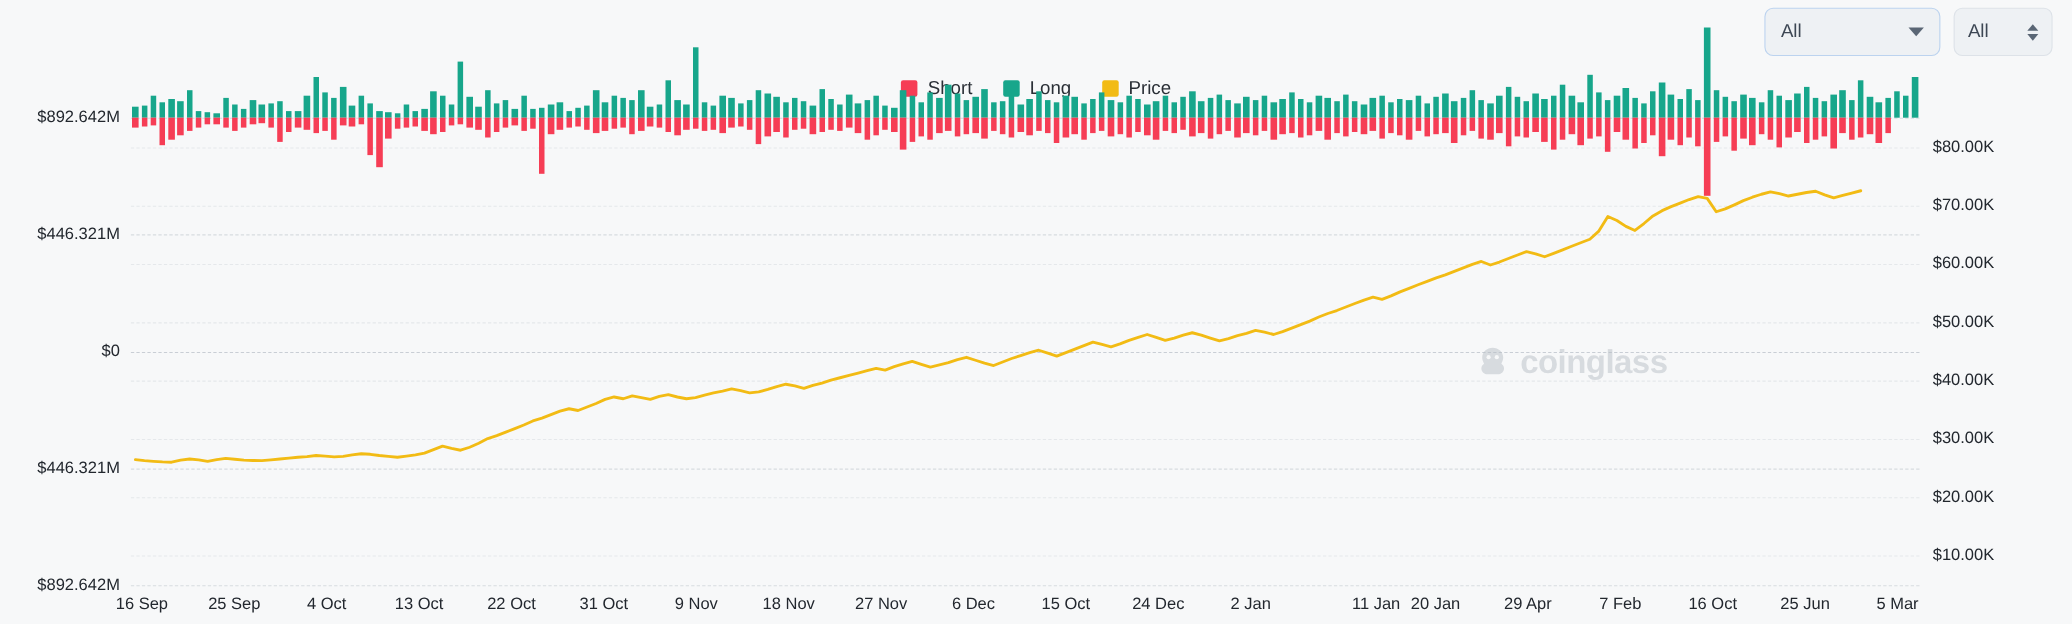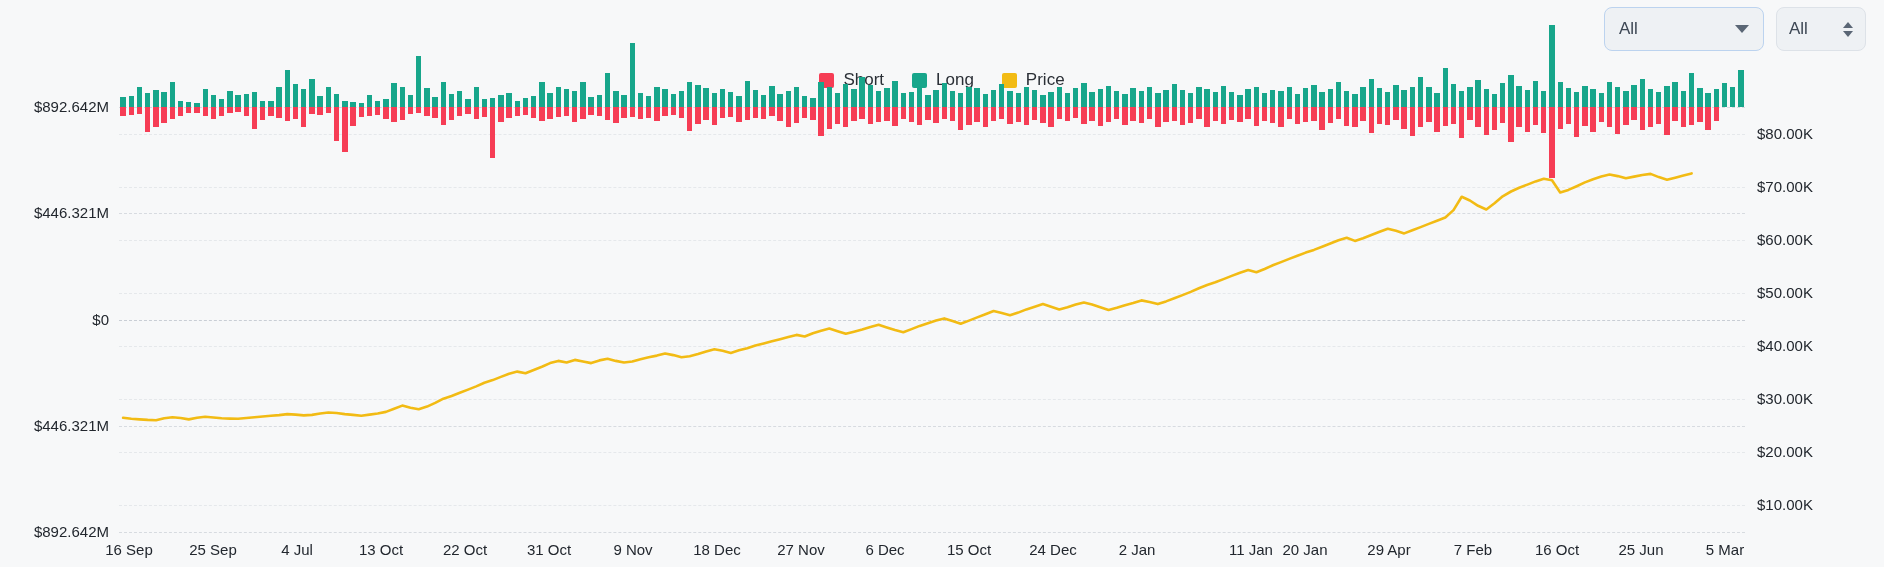--- a/index.html
+++ b/index.html
@@ -924,34 +924,42 @@
       <div class="yr" style="top: 230.812px;">$60.00K</div>
       <div class="yr" style="top: 283.938px;">$50.00K</div>
       <div class="yr" style="top: 337.062px;">$40.00K</div>
       <div class="yr" style="top: 390.188px;">$30.00K</div>
       <div class="yr" style="top: 443.312px;">$20.00K</div>
       <div class="yr" style="top: 496.438px;">$10.00K</div>
     </div>
   <div id="xaxis">
       <div class="xt" style="left: 129px;">16 Sep</div>
       <div class="xt" style="left: 213px;">25 Sep</div>
-      <div class="xt" style="left: 297px;">4 Jul</div>
+      <div class="xt" style="left: 297px;">4 Oct</div>
       <div class="xt" style="left: 381px;">13 Oct</div>
       <div class="xt" style="left: 465px;">22 Oct</div>
       <div class="xt" style="left: 549px;">31 Oct</div>
       <div class="xt" style="left: 633px;">9 Nov</div>
-      <div class="xt" style="left: 717px;">18 Dec</div>
+      <div class="xt" style="left: 717px;">18 Nov</div>
       <div class="xt" style="left: 801px;">27 Nov</div>
       <div class="xt" style="left: 885px;">6 Dec</div>
       <div class="xt" style="left: 969px;">15 Oct</div>
       <div class="xt" style="left: 1053px;">24 Dec</div>
       <div class="xt" style="left: 1137px;">2 Jan</div>
       <div class="xt" style="left: 1251px;">11 Jan</div>
       <div class="xt" style="left: 1305px;">20 Jan</div>
       <div class="xt" style="left: 1389px;">29 Apr</div>
       <div class="xt" style="left: 1473px;">7 Feb</div>
       <div class="xt" style="left: 1557px;">16 Oct</div>
       <div class="xt" style="left: 1641px;">25 Jun</div>
       <div class="xt" style="left: 1725px;">5 Mar</div>
     </div>
 
+  <div class="wm">
+    <svg width="34" height="34" viewBox="0 0 32 32">
+      <path d="M16 3c-5 0-9 3.6-9 8.4 0 2.1.8 3.8 1.6 5.2-1.4.9-2.3 2.3-2.3 4 0 2.8 2.4 5 5.4 5h8.6c3 0 5.4-2.2 5.4-5 0-1.7-.9-3.1-2.3-4 .8-1.4 1.6-3.1 1.6-5.2C25 6.6 21 3 16 3z" fill="#b9bfc6"></path>
+      <circle cx="12.5" cy="11" r="1.8" fill="#f7f8f9"></circle>
+      <circle cx="19.5" cy="11" r="1.8" fill="#f7f8f9"></circle>
+    </svg>
+    <span class="txt">coinglass</span>
+  </div>
 
 </div>
 
 </body></html>

